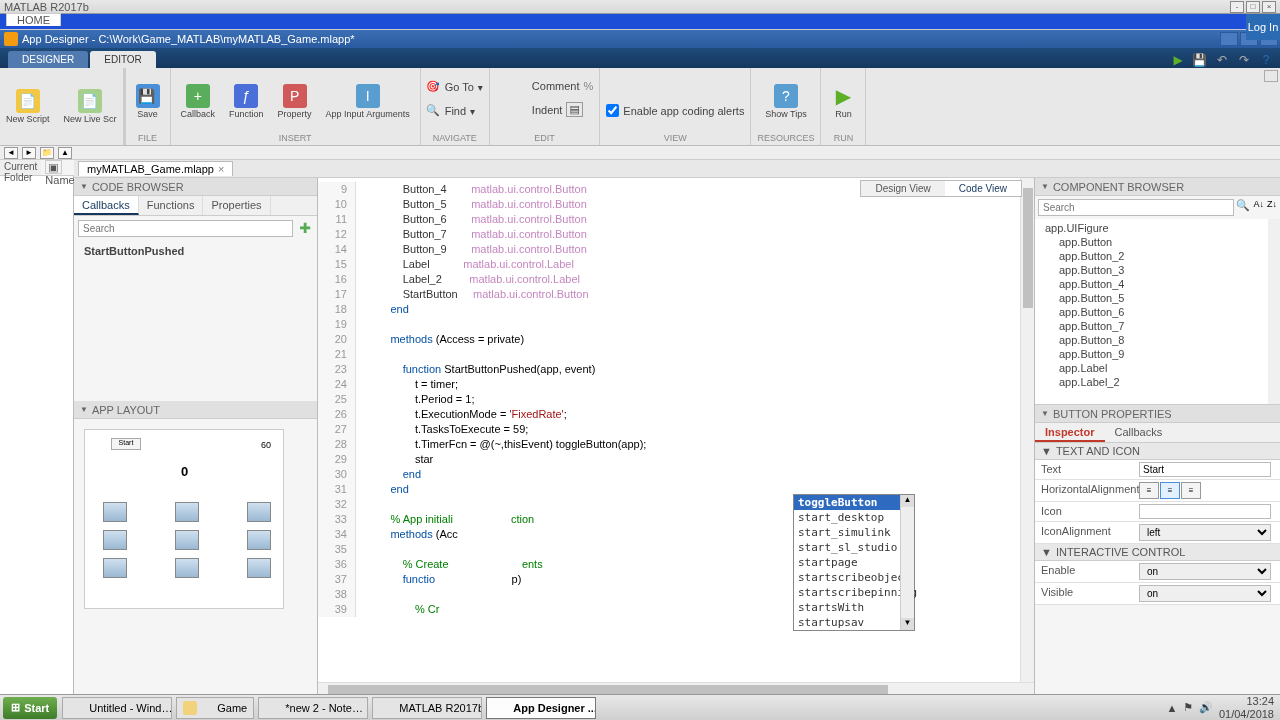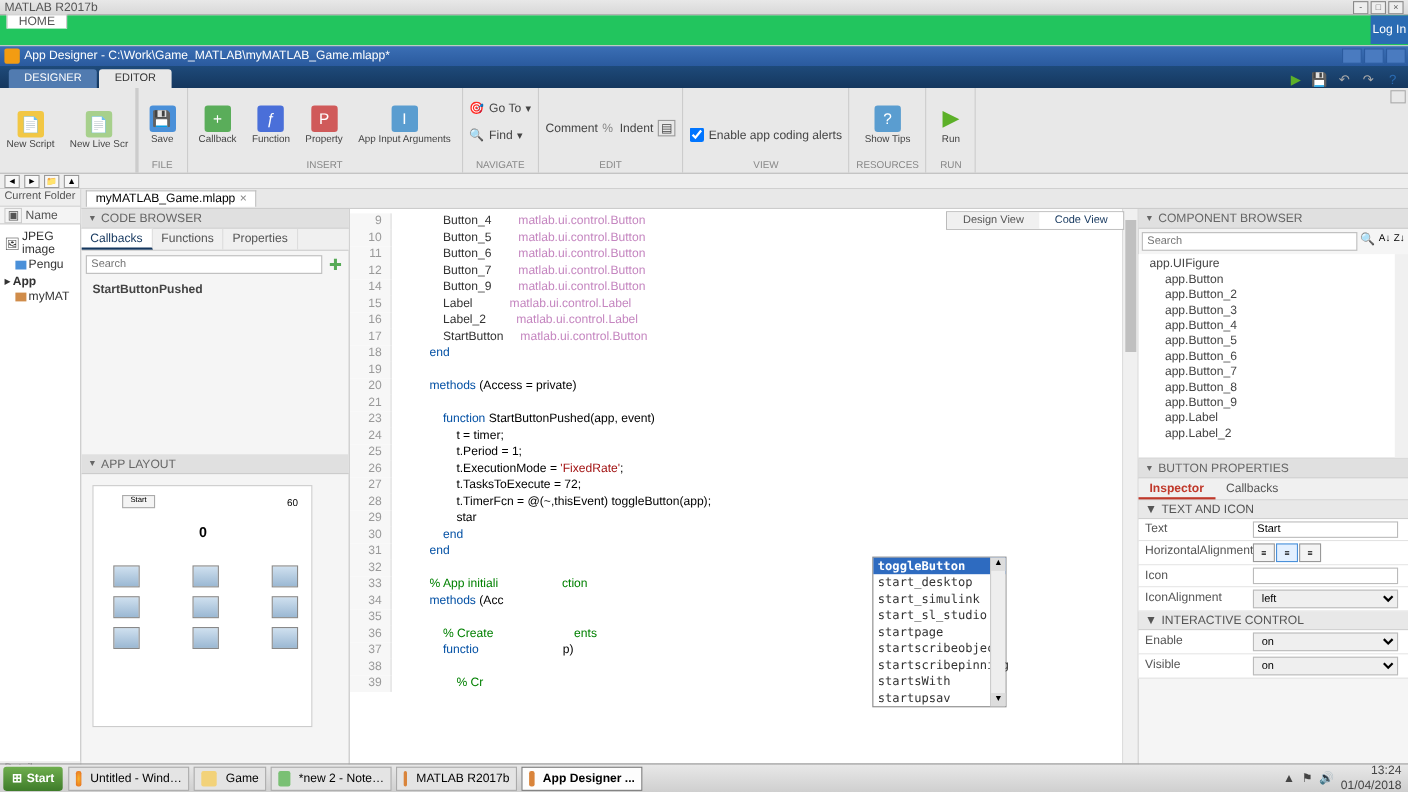--- a/index.html
+++ b/index.html
@@ -30,21 +30,21 @@
 .rbtn { display:flex; flex-direction:column; align-items:center; justify-content:center; padding:2px 4px; cursor:pointer; }
 .rbtn .ricon { width:24px; height:24px; border-radius:3px; margin-bottom:2px; display:flex; align-items:center; justify-content:center; font-size:14px; color:#fff; }
 .rbtn .rlabel { font-size:9px; color:#444; text-align:center; line-height:1.1; }
 .rsmall { display:flex; align-items:center; gap:4px; font-size:10px; color:#444; padding:2px 0; }
 .rsmall .sicon { width:14px; height:14px; }
 
 .shell-row { display:flex; height:14px; background:#eee; border-bottom:1px solid #ccc; align-items:center; padding:0 4px; gap:4px; }
 .shell-row .arrow { width:14px; height:12px; border:1px solid #999; background:#f8f8f8; font-size:8px; text-align:center; line-height:10px; }
 
 .main { display:flex; height: calc(720px - 14px - 18px - 20px - 78px - 14px - 26px - 14px); }
-.left-outer { width:74px; border-right:1px solid #bbb; background:#fff; display:flex; flex-direction:column; }
+.left-outer { width:74px; border-right:1px solid #bbb; background:#fff; display:flex; flex-direction:row; }
 .left-outer .hdr { height:16px; background:#eee; border-bottom:1px solid #ccc; font-size:10px; padding:1px 4px; color:#555; }
 .folder-tree { padding:4px; font-size:10px; color:#333; }
 .folder-tree .item { padding:1px 0; display:flex; align-items:center; gap:2px; }
 .folder-tree .fldr-icon { width:10px; height:8px; background:#4a90d9; display:inline-block; }
 
 .mid-outer { flex:1; display:flex; flex-direction:column; }
 .file-tab-row { height:18px; background:#e8e8e8; border-bottom:1px solid #ccc; display:flex; align-items:center; padding-left:4px; }
 .file-tab { background:#fff; border:1px solid #bbb; border-bottom:none; padding:1px 8px; font-size:10px; display:flex; align-items:center; gap:4px; }
 .file-tab .close { color:#888; }
 
@@ -55,21 +55,21 @@
 .panel-hdr .tri { margin-right:4px; font-size:8px; }
 .cb-tabs { height:20px; display:flex; border-bottom:1px solid #ccc; background:#f0f0f0; font-size:10px; }
 .cb-tabs .cbt { padding:3px 8px; color:#555; border-right:1px solid #ddd; }
 .cb-tabs .cbt.active { background:#fff; color:#15375e; border-bottom:2px solid #15375e; }
 .cb-search { display:flex; padding:4px; gap:4px; }
 .cb-search input { flex:1; border:1px solid #bbb; padding:2px 4px; font-size:10px; }
 .cb-search .plus { width:16px; height:16px; color:#5a5; font-size:14px; text-align:center; }
 .cb-list { padding:4px 10px; font-size:10px; color:#444;font-weight:bold; }
 
 .app-layout-preview { flex:1; padding:10px; }
-.mini-prev { width:200px; height:220px; background:#fff; border:1px solid #ccc; position:relative; }
+.mini-prev { width:200px; height:180px; background:#fff; border:1px solid #ccc; position:relative; }
 .mini-prev .mstart { position:absolute; left:26px; top:8px; width:30px; height:12px; border:1px solid #aaa; font-size:7px; text-align:center; background:#f4f4f4; }
 .mini-prev .mnum0 { position:absolute; left:96px; top:34px; font-size:13px; font-weight:bold; }
 .mini-prev .mnum60 { position:absolute; right:12px; top:10px; font-size:9px; }
 .mini-prev .mcell { position:absolute; width:24px; height:20px; border:1px solid #888; background:linear-gradient(#cfe0ef,#9bb8d3); }
 
 .editor-area { flex:1; display:flex; flex-direction:column; background:#fff; position:relative; }
 .view-toggle { position:absolute; top:2px; right:12px; display:flex; border:1px solid #bbb; z-index:2; }
 .view-toggle .vt { padding:2px 14px; font-size:10px; background:#f0f0f0; color:#555; }
 .view-toggle .vt.active { background:#fff; color:#15375e; }
 .code { flex:1; overflow:hidden; font-family: Consolas, monospace; font-size:12px; line-height:15px; padding-top:4px; position:relative; }
@@ -107,38 +107,38 @@
 .prop-row { display:flex; border-bottom:1px solid #e0e0e0; background:#fff; }
 .prop-row .plab { width:100px; padding:3px 6px; color:#555; }
 .prop-row .pval { flex:1; padding:2px 4px; }
 .prop-row input, .prop-row select { width:96%; border:1px solid #bbb; padding:1px 3px; font-size:10px; }
 .align-btns { display:flex; gap:1px; }
 .align-btns .ab { width:20px; height:17px; border:1px solid #999; background:#f4f4f4; display:flex; align-items:center; justify-content:center; font-size:8px; }
 .align-btns .ab.sel { border-color:#4a90d9; background:#e3f0ff; }
 
 .taskbar { position:absolute; bottom:0; left:0; right:0; height:26px; background: linear-gradient(#e8e8e8,#cfcfcf); border-top:1px solid #999; display:flex; align-items:center; }
 .taskbar .start { height:22px; padding:0 8px; background:linear-gradient(#6fae4e,#3e7c2a); color:#fff; border-radius:3px; margin:0 3px; display:flex; align-items:center; gap:4px; font-weight:bold; font-size:11px; }
-.taskbar .tbtn { height:22px; padding:0 6px; border:1px solid #aaa; background:#e4e4e4; margin:0 2px; display:flex; align-items:center; gap:8px; font-size:10px; max-width:110px; overflow:hidden; white-space:nowrap; }
+.taskbar .tbtn { height:22px; padding:0 6px; border:1px solid #aaa; background:#e4e4e4; margin:0 2px; display:flex; align-items:center; gap:20px; font-size:10px; max-width:110px; overflow:hidden; white-space:nowrap; }
 .taskbar .tbtn.active { background:#fdfdfd; border-color:#777; }
 .taskbar .tray { margin-left:auto; display:flex; align-items:center; gap:6px; padding:0 6px; font-size:9px; color:#444; }
 .taskbar .tray .clock { text-align:right; line-height:1.1; }
 .tbicon { width:14px; height:14px; border-radius:2px; }
 </style>
 </head>
 <body>
 
 <div class="matlab-titlebar">
   <span>MATLAB R2017b</span>
   <div class="spacer"></div>
   <div class="winbtn">-</div>
   <div class="winbtn">□</div>
   <div class="winbtn">×</div>
 </div>
 
-<div style="height:28px; background:#22c55e; border-bottom:1px solid #ccc; padding-left:6px; font-size:9px; color:#555;">
+<div style="height:16px; background:#1d4ed8; border-bottom:1px solid #ccc; padding-left:6px; font-size:9px; color:#555;">
   <span style="background:#fff; border:1px solid #ccc; border-bottom:none; padding:0 10px;">HOME</span>
 </div>
 
 <div class="login-strip">
     <span>Log In</span>
   </div>
 
 <div class="app-titlebar">
   <div class="icon"></div>
   <span>App Designer - C:\Work\Game_MATLAB\myMATLAB_Game.mlapp*</span>
@@ -211,21 +211,21 @@
     <div class="items">
         <div style="display:flex; flex-direction:column; gap:6px; padding-top:6px;">
       <div class="rsmall"><span class="sicon">🎯</span><span>Go To</span> ▾</div>
       <div class="rsmall"><span class="sicon">🔍</span><span>Find</span> ▾</div>
     </div>
       </div>
     <div class="glabel">NAVIGATE</div>
   </div>
   <div class="rgroup">
     <div class="items">
-        <div style="display:flex; flex-direction:row; gap:6px; padding-top:6px;">
+        <div style="display:flex; flex-direction:column; gap:6px; padding-top:6px;margin-left:36px;">
       <div class="rsmall">
             <span>Comment</span> 
             <span style="color:#888">%</span>
           </div>
       <div class="rsmall">
             <span>Indent</span> 
             <span style="border:1px solid #999;padding:0 2px;">▤</span>
           </div>
     </div>
       </div>
@@ -412,21 +412,21 @@
             <div class="code-line">
               <div class="gutter">25</div>
               <div class="ctxt">                <span>t.Period = 1;</span></div>
             </div>
             <div class="code-line">
               <div class="gutter">26</div>
               <div class="ctxt">                <span>t.ExecutionMode = </span><span class="str">'FixedRate'</span><span>;</span></div>
             </div>
             <div class="code-line">
               <div class="gutter">27</div>
-              <div class="ctxt">                <span>t.TasksToExecute = 72;</span></div>
+              <div class="ctxt">                <span>t.TasksToExecute = 59;</span></div>
             </div>
             <div class="code-line">
               <div class="gutter">28</div>
               <div class="ctxt">                <span>t.TimerFcn = @(~,thisEvent) toggleButton(app);</span></div>
             </div>
             <div class="code-line">
               <div class="gutter">29</div>
               <div class="ctxt">                <span>star</span></div>
             </div>
             <div class="code-line">

